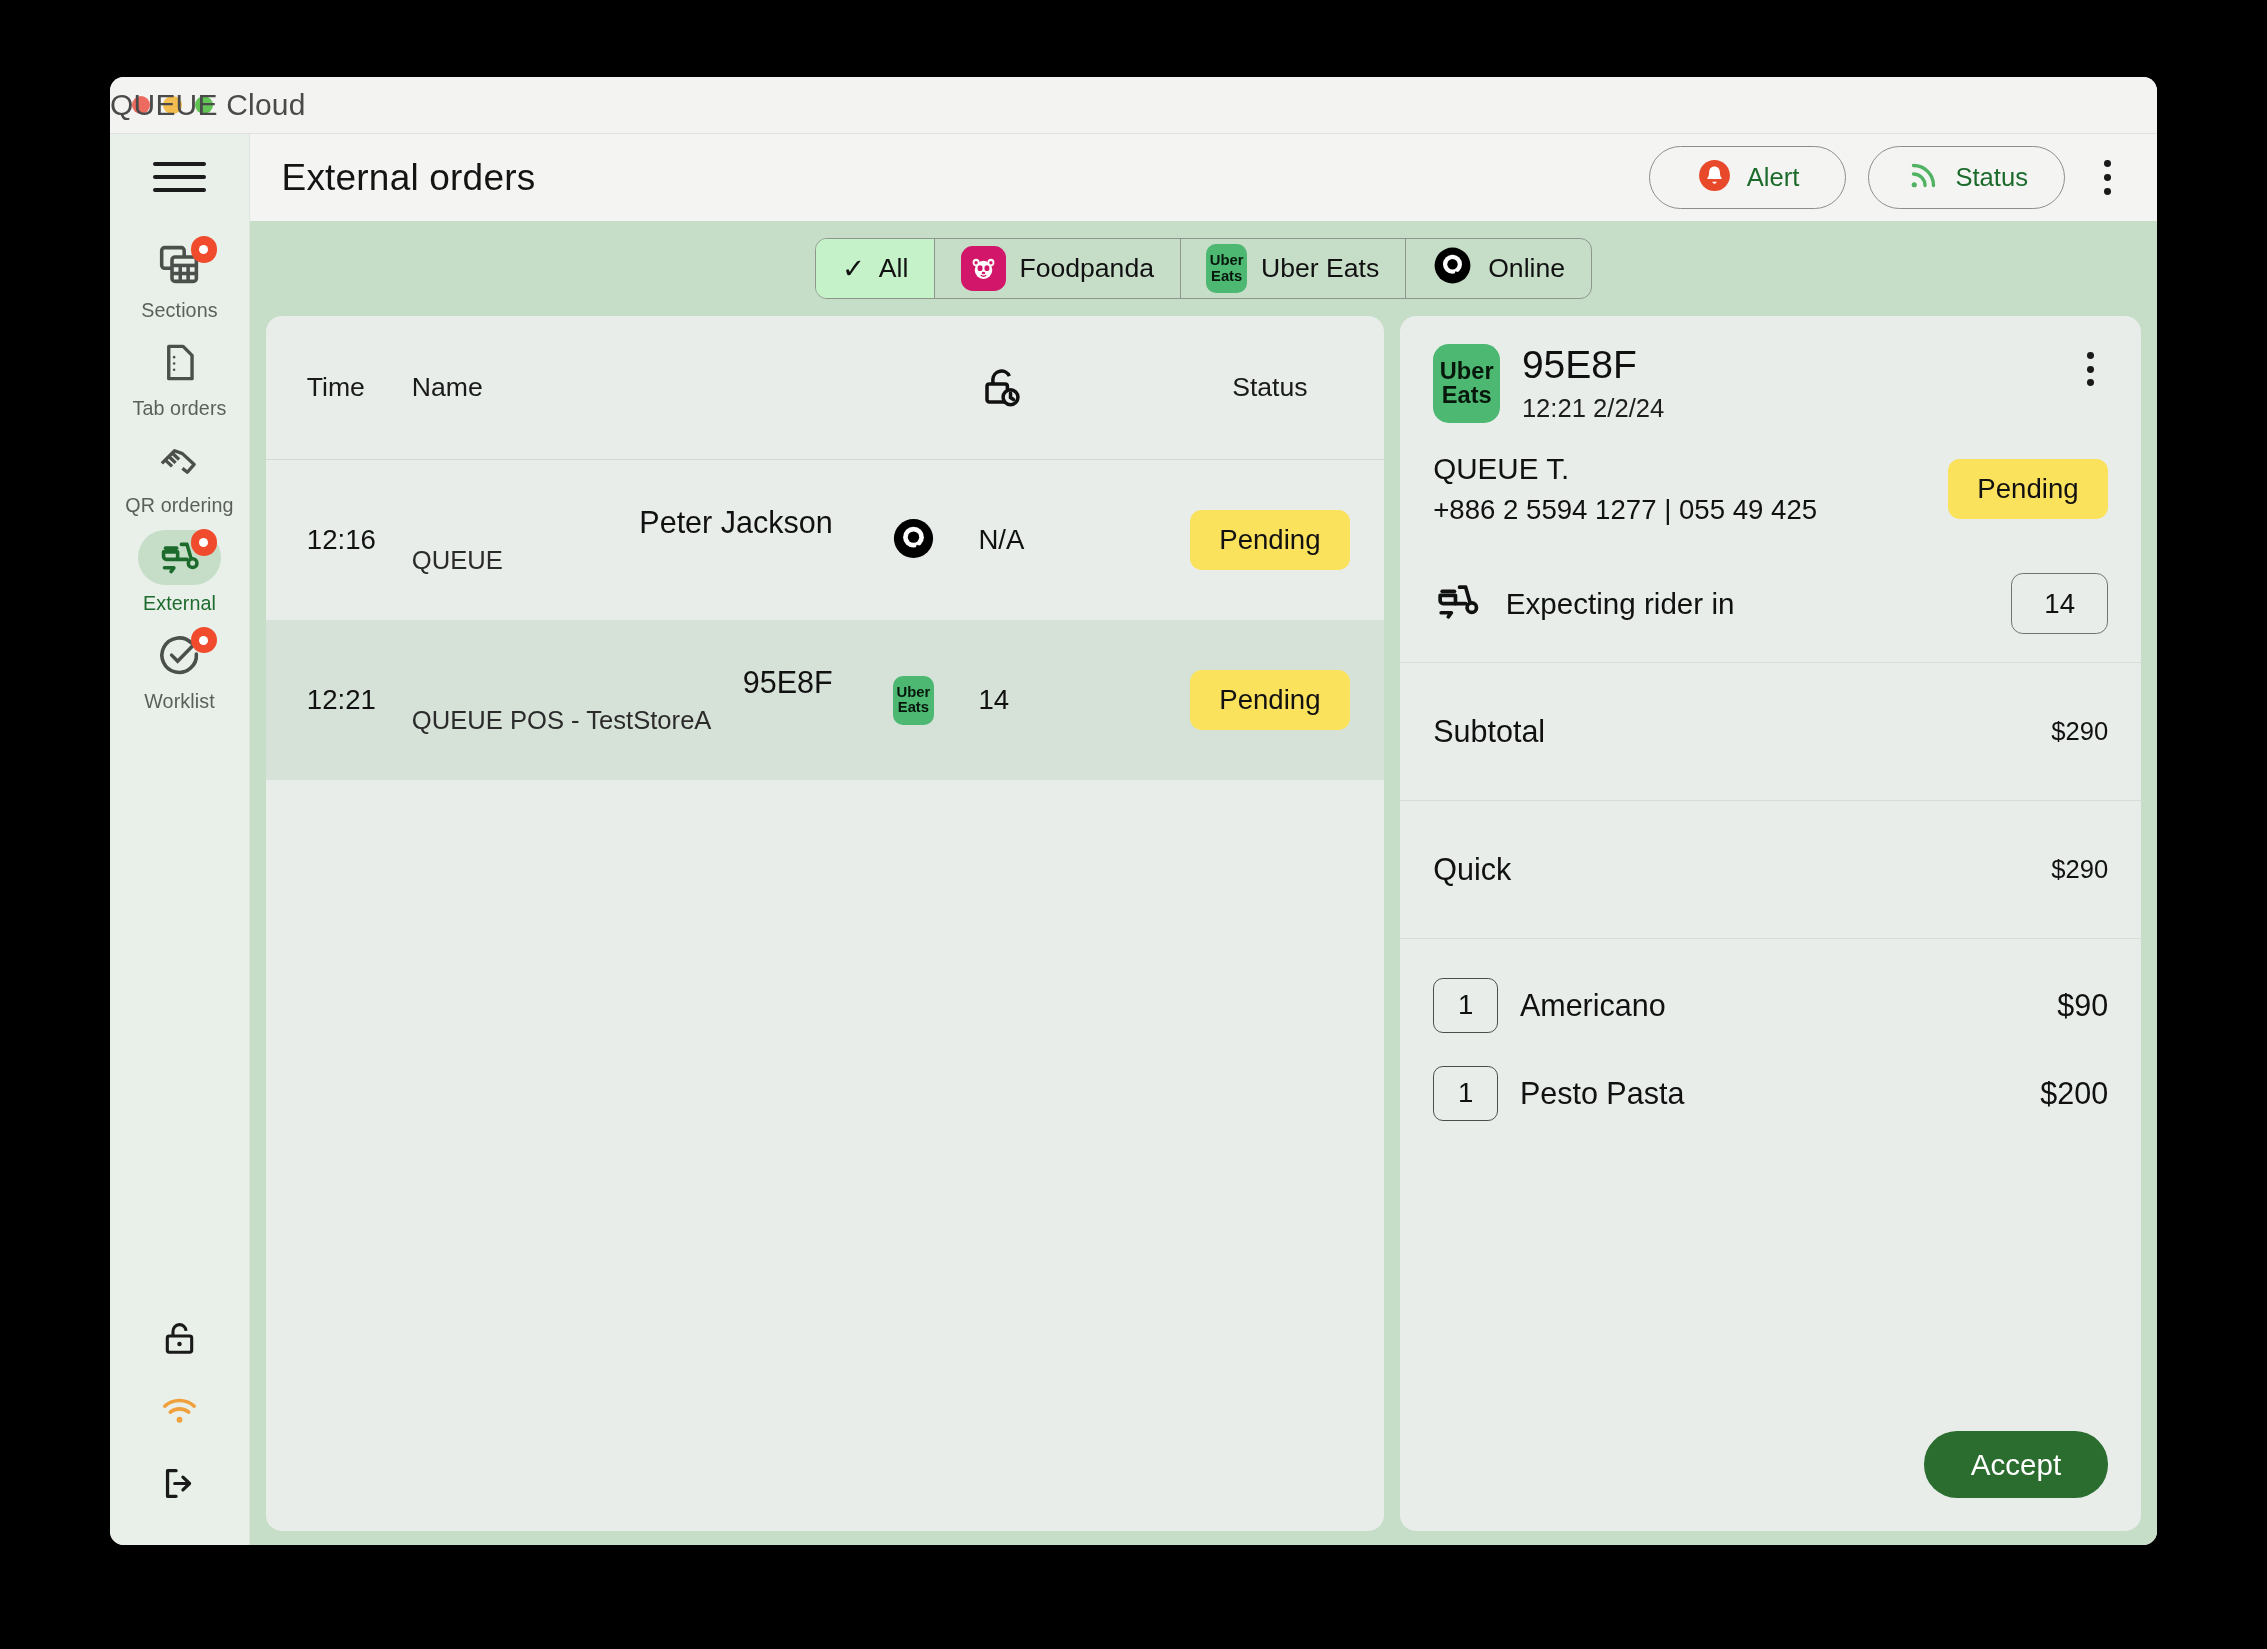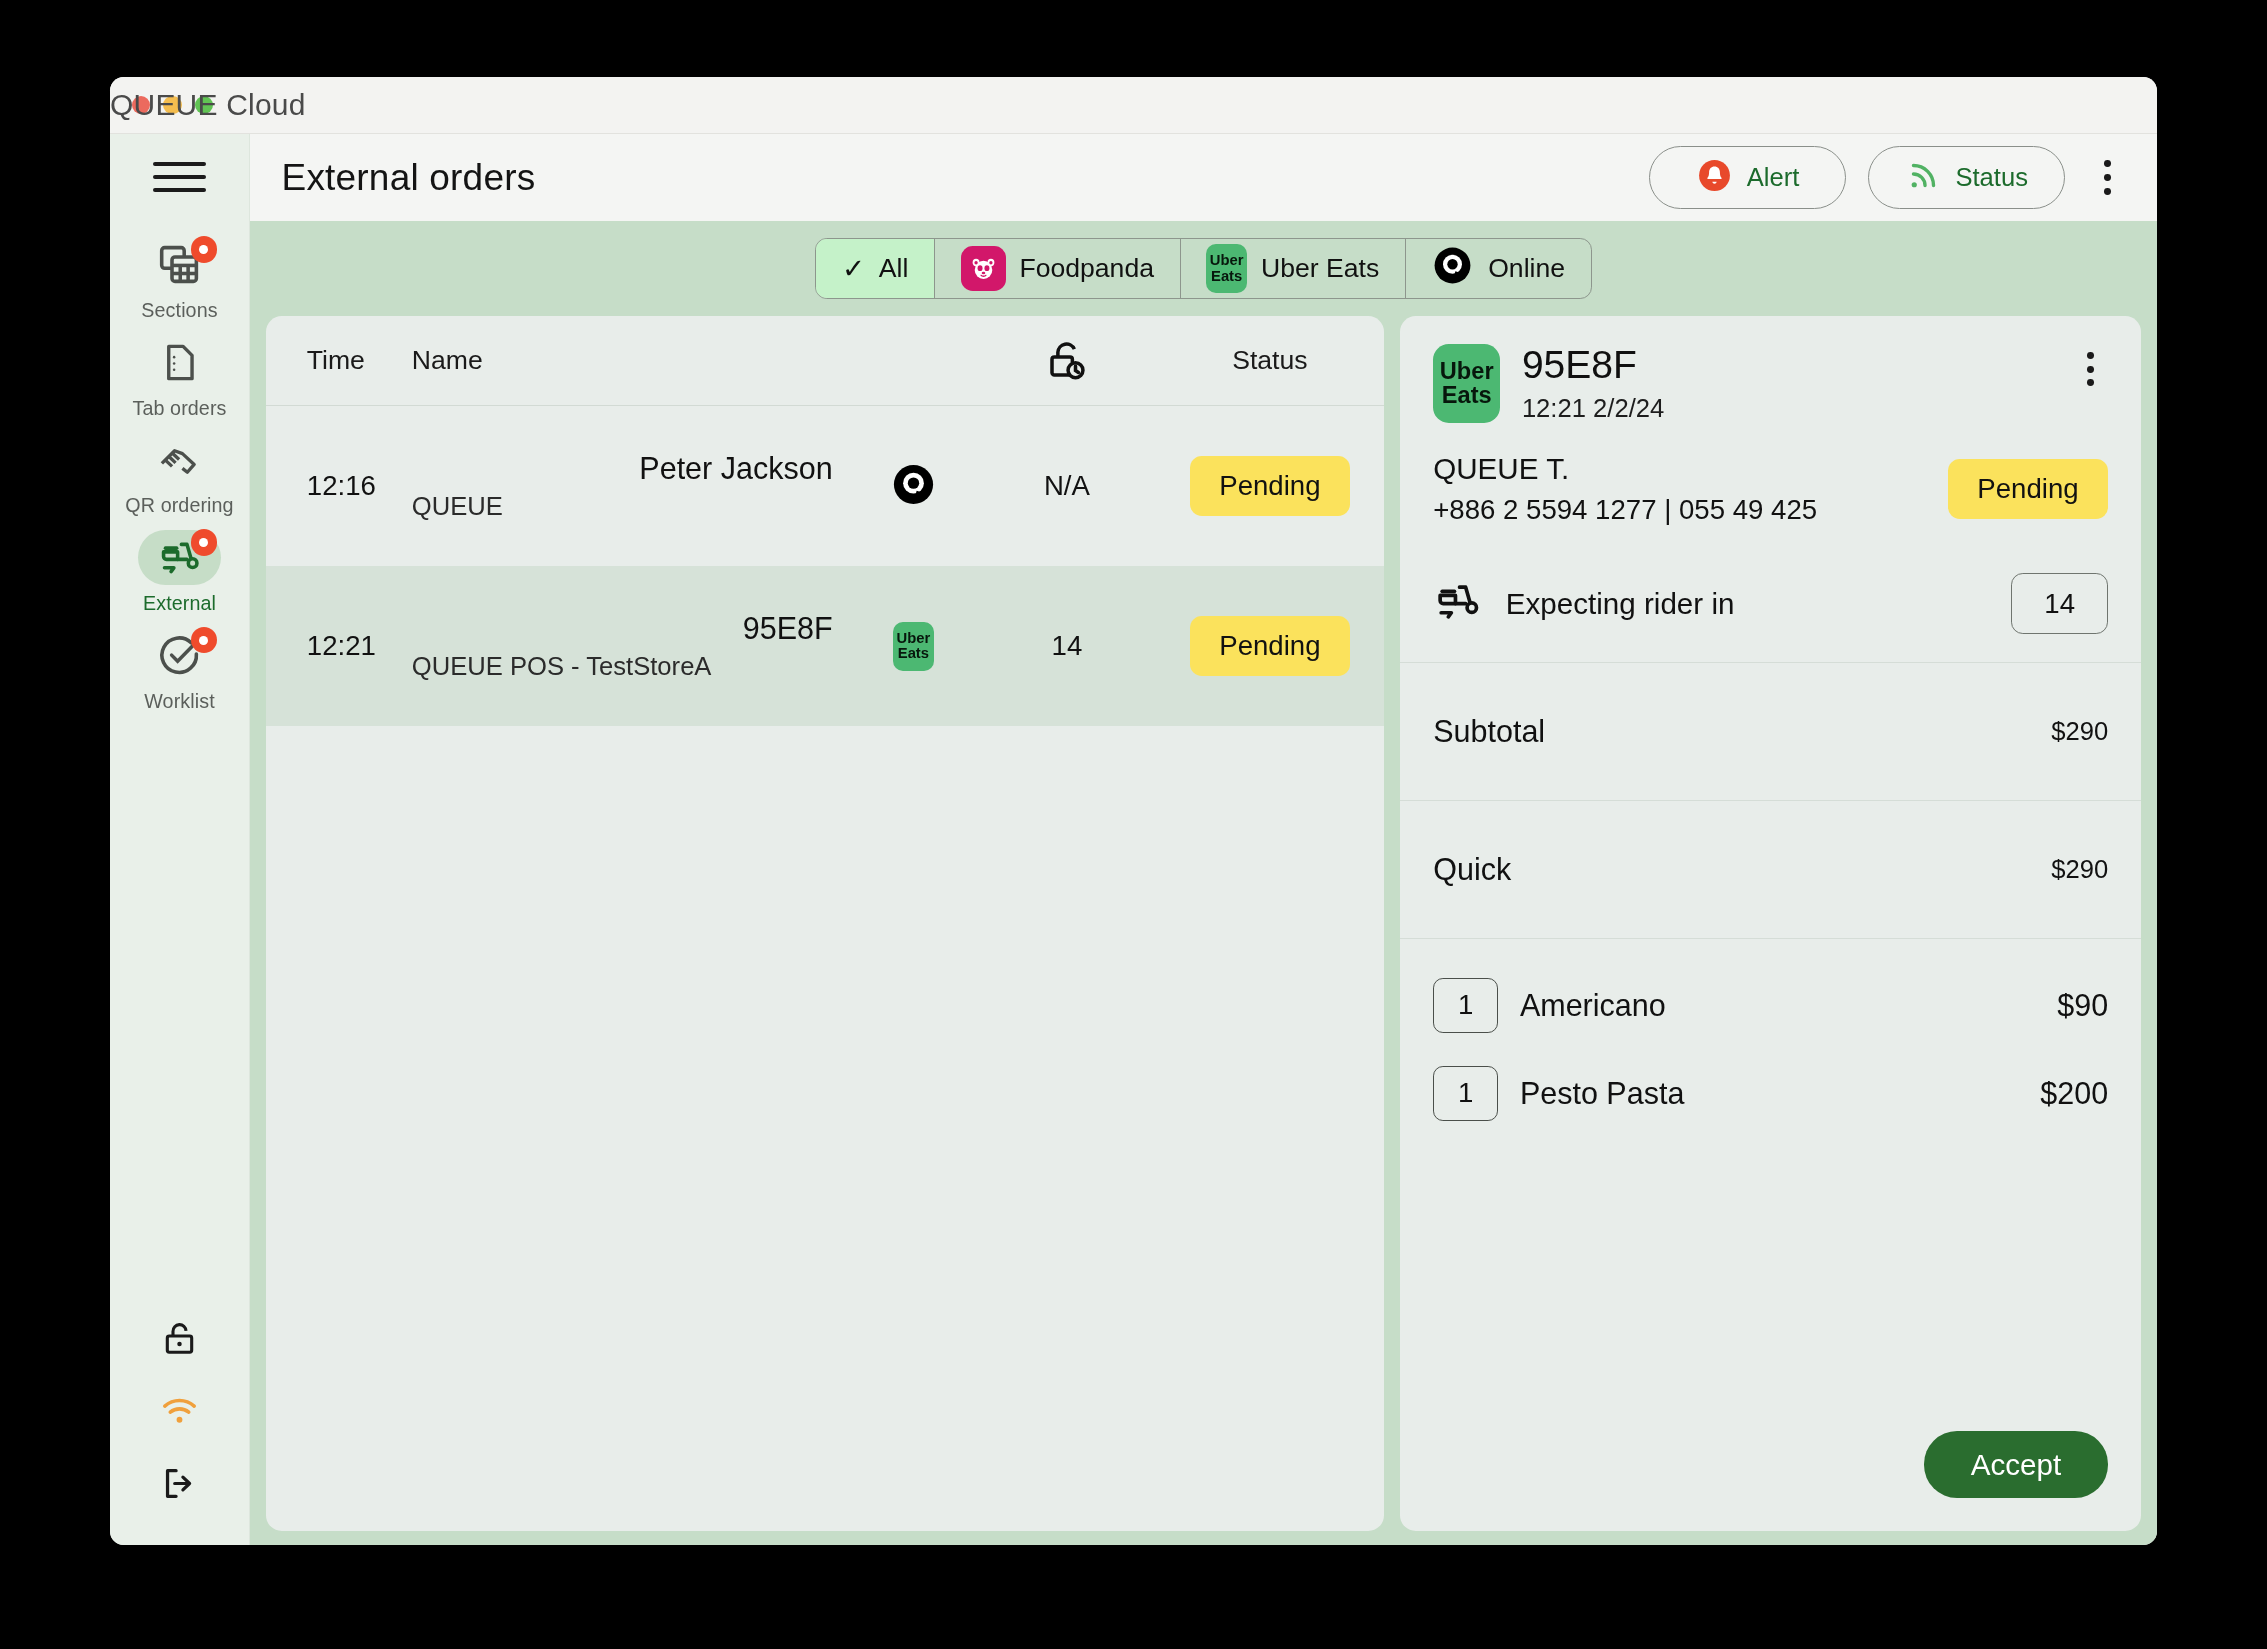--- a/index.html
+++ b/index.html
@@ -154,29 +154,29 @@
 
   #list-card {
     flex: 1; min-width: 0;
     background: #e8edea;
     border-radius: 15.8px;
     display: flex; flex-direction: column;
     overflow: hidden;
   }
 
   .list-header {
-    height: 90px; flex: none;
+    height: 144px; flex: none;
     display: flex; align-items: center;
     border-bottom: 1.4px solid #d2dad4;
     font-size: 26.6px; color: #1a1a1a;
   }
   .col-time { width: 146px; padding-left: 41px; }
   .col-name { flex: 1; }
   .col-plat { width: 130px; display: flex; align-items: center; justify-content: center; }
-  .col-eta  { width: 177px; display: flex; align-items: center; justify-content: center; }
+  .col-eta  { width: 177px; display: flex; align-items: center; justify-content: flex-start; }
   .col-status { width: 229px; display: flex; align-items: center; justify-content: center; }
 
   .order-row {
     display: flex; align-items: center;
     min-height: 160px;
     cursor: pointer;
     background: #e8edea;
   }
   .order-row.selected { background: #d6e2d8; }
   .order-row .col-time { font-size: 27.6px; color: #111; }

